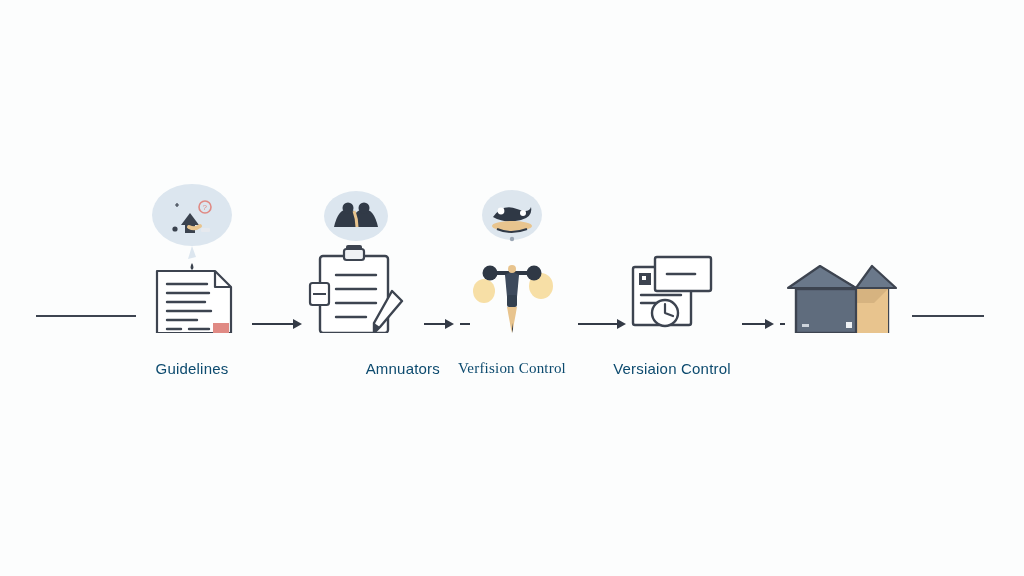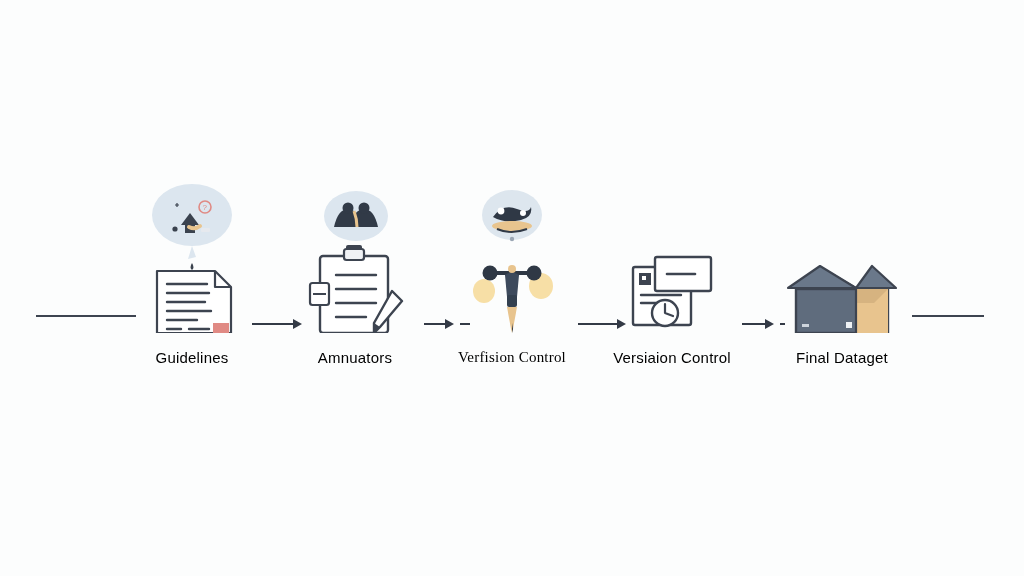--- a/index.html
+++ b/index.html
@@ -72,29 +72,29 @@
   .step {
     position: absolute;
     width: 170px;
     text-align: center;
   }
   .step .art {
     position: relative;
     height: 150px;
   }
   .step .caption {
-    margin-top: 16px;
+    margin-top: 27px;
     font-size: 15px;
-    color: #000000;
+    color: #0c4a6e;
     letter-spacing: 0.2px;
     white-space: nowrap;
   }
 
   .step.s1 { left: 107px; top: 183px; }
-  .step.s2 { left: 270px; top: 183px; }
+  .step.s2 { left: 270px; top: 183px; text-align: right; }
   .step.s3 { left: 427px; top: 183px; font-family: Liberation Serif, serif; }
   .step.s4 { left: 587px; top: 183px; }
   .step.s5 { left: 757px; top: 183px; }
 
   .art svg {
     position: absolute;
     left: 50%;
     transform: translateX(-50%);
     bottom: 0;
   }
@@ -264,16 +264,15 @@
         <path d="M6 105 L38 83 L74 105 Z" fill="#6a788a" stroke="#3d4450" stroke-width="2.2" stroke-linejoin="round"></path>
 
         <path d="M74 105 L90 83 L114 105 Z" fill="#6a788a" stroke="#3d4450" stroke-width="2.2" stroke-linejoin="round"></path>
 
         <line x1="74" y1="104" x2="74" y2="150" stroke="#3d4450" stroke-width="2.2"></line>
 
         <rect x="20" y="141" width="7" height="3" fill="#cdd4dc"></rect>
         <rect x="64" y="139" width="6" height="6" fill="#eef1f4"></rect>
       </svg>
     </div>
-    <div class="caption">Final Dataget</div>
   </div>
 
 </div>
 
 </body></html>

